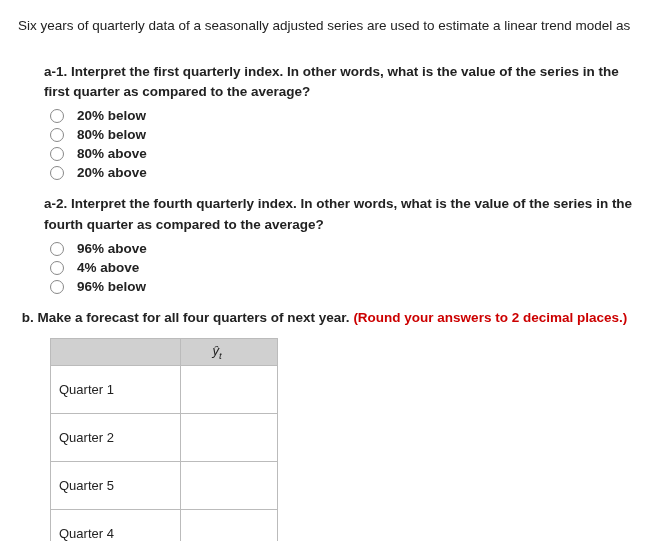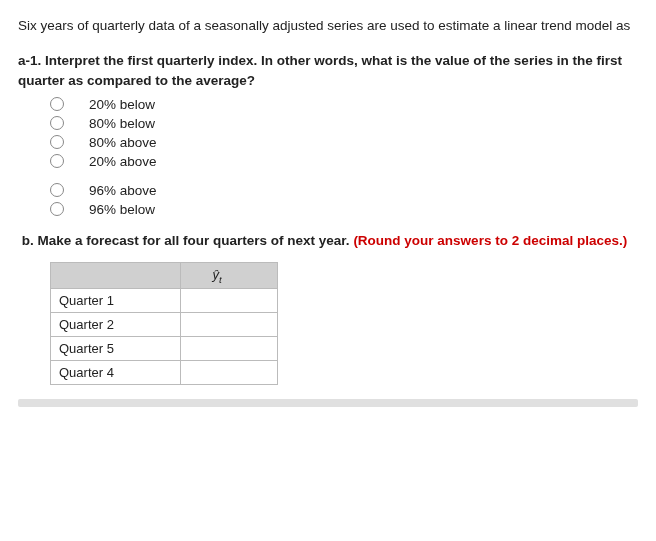--- a/index.html
+++ b/index.html
@@ -7,42 +7,44 @@
       font-family: Arial, sans-serif;
       font-size: 13.5px;
       color: #222;
       background: #fff;
       padding: 16px 18px;
       width: 656px;
       min-height: 541px;
     }
     .intro-text {
       line-height: 1.55;
-      margin-bottom: 14px;
+      margin-bottom: 25px;
     }
     .section {
       margin-bottom: 14px;
     }
     .section-label {
       font-weight: bold;
       margin-bottom: 6px;
       line-height: 1.5;
+      margin-left: 26px;
     }
     .section-label span.part {
       font-weight: bold;
     }
     .options {
       margin-left: 32px;
       margin-top: 4px;
     }
     .option-row {
       display: flex;
-      align-items: flex-start;
+      align-items: flex-end;
       margin-bottom: 4px;
-      gap: 25px;
+      gap: 13px;
+      font-weight: bold;
     }
     .option-radio {
       width: 14px;
       height: 14px;
       border-radius: 50%;
       border: 1.5px solid #888;
       background: #fff;
       display: inline-block;
       flex-shrink: 0;
     }
@@ -71,21 +73,21 @@
       font-size: 13px;
       text-align: center;
     }
     .forecast-table th.col-header {
       min-width: 90px;
       text-align: center;
       font-style: italic;
     }
     .forecast-table td {
       border: 1px solid #bbb;
-      padding: 4px 8px;
+      padding: 16px 8px;
       font-size: 13px;
     }
     .forecast-table td.label-cell {
       background: #fff;
       min-width: 130px;
     }
     .forecast-table td.input-cell {
       background: #fff;
       min-width: 90px;
     }
@@ -133,24 +135,32 @@
       <span class="option-label">80% above</span>
     </div>
     <div class="option-row">
       <div class="option-radio"></div>
       <span class="option-label">20% above</span>
     </div>
   </div>
 </div>
 
 <div class="section">
+  <div class="section-label">
+    <span class="part">a-2.</span>
+    <span> Interpret the fourth quarterly index. In other words, what is the value of the series in the fourth quarter as compared to the average?</span>
+  </div>
   <div class="options">
     <div class="option-row">
       <div class="option-radio"></div>
       <span class="option-label">96% above</span>
+    </div>
+    <div class="option-row">
+      <div class="option-radio"></div>
+      <span class="option-label">4% above</span>
     </div>
     <div class="option-row">
       <div class="option-radio"></div>
       <span class="option-label">96% below</span>
     </div>
   </div>
 </div>
 
 <div class="section">
   <div class="section-b-label">

